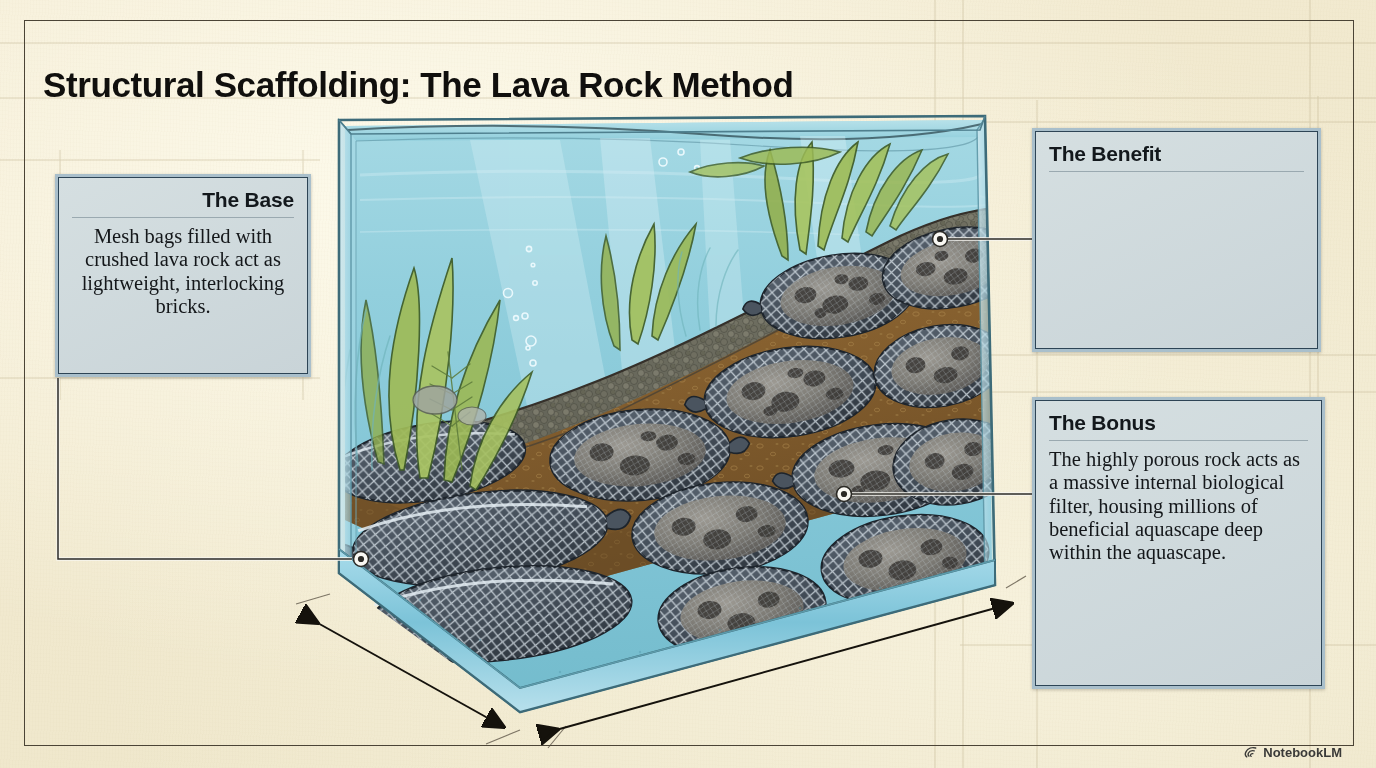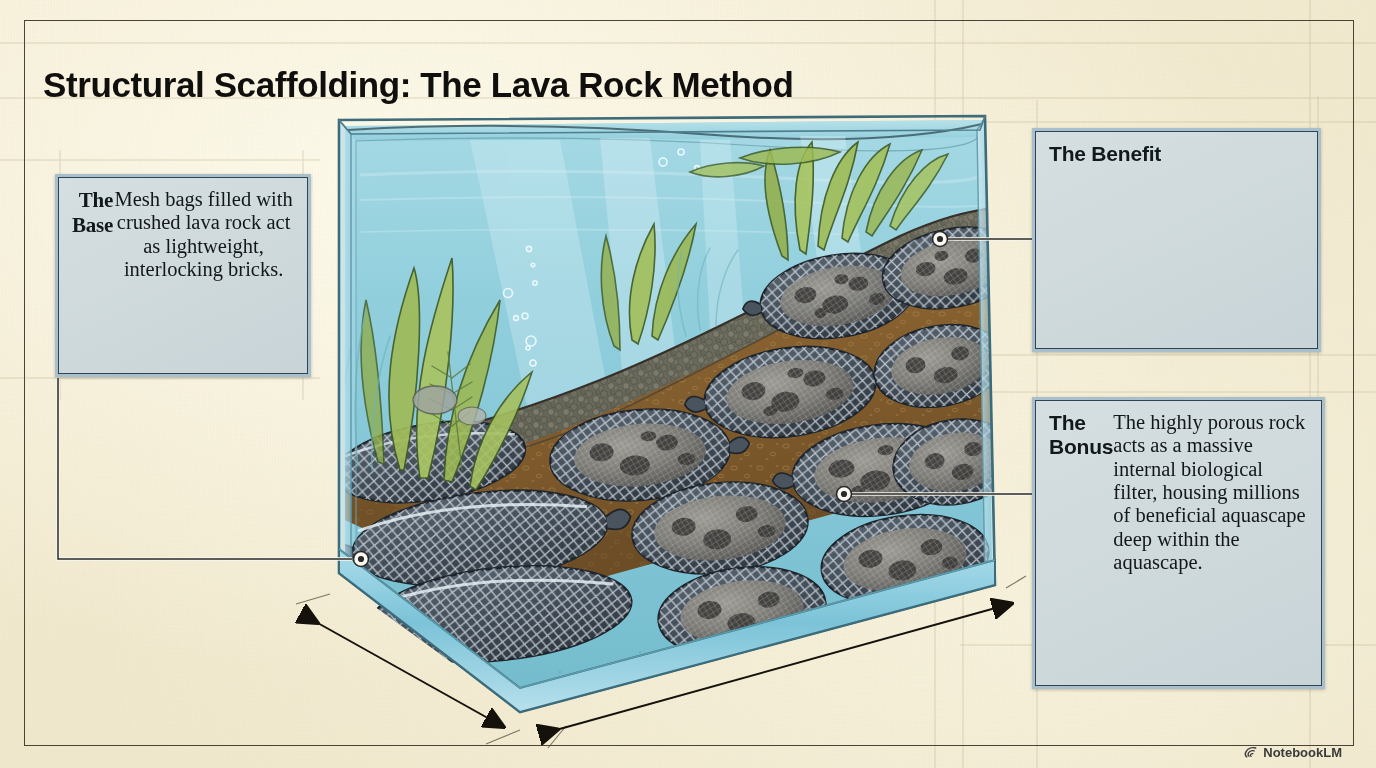--- a/index.html
+++ b/index.html
@@ -62,21 +62,21 @@
     box-shadow: 0 1px 3px rgba(60,55,40,.28);
     box-sizing: border-box;
   }
   .callout .inner {
     border: 1.5px solid #2d4455;
     height: 100%;
     box-sizing: border-box;
     padding: 10px 13px 11px 13px;
     background: linear-gradient(155deg, #d5dfe1 0%, #c9d4d8 100%);
     display: flex;
-    flex-direction: row;
+    flex-direction: column;
   }
   .callout h3 {
     margin: 0 0 5px 0;
     font-family: "Liberation Sans", sans-serif;
     font-size: 21px;
     font-weight: bold;
     color: #13181c;
     letter-spacing: -0.2px;
   }
   .callout .rule {
@@ -87,21 +87,21 @@
   .callout p {
     margin: 0;
     font-family: "Liberation Serif", serif;
     font-size: 20.5px;
     line-height: 1.14;
     color: #14171a;
   }
 
   
   #callout-base { left: 55px; top: 174px; width: 256px; height: 203px; }
-  #callout-base h3 { text-align: right; font-family: Liberation Serif, serif; }
+  #callout-base h3 { text-align: right; }
   #callout-base p  { text-align: center; }
 
   
   #callout-benefit { left: 1032px; top: 128px; width: 289px; height: 224px; }
 
   
   #callout-bonus { left: 1032px; top: 397px; width: 293px; height: 292px; }
 
   
   #watermark {

